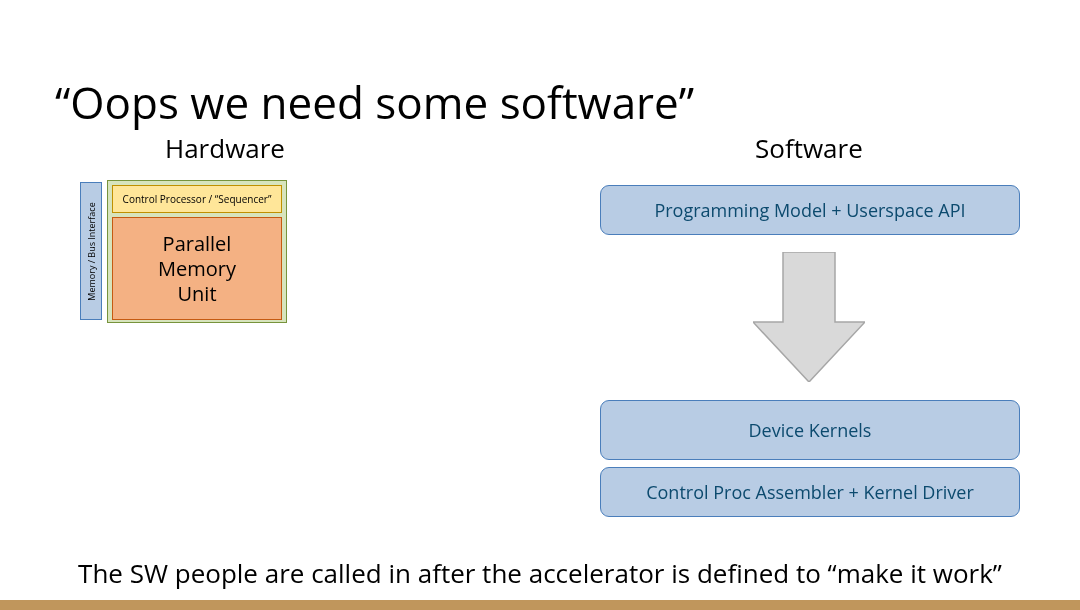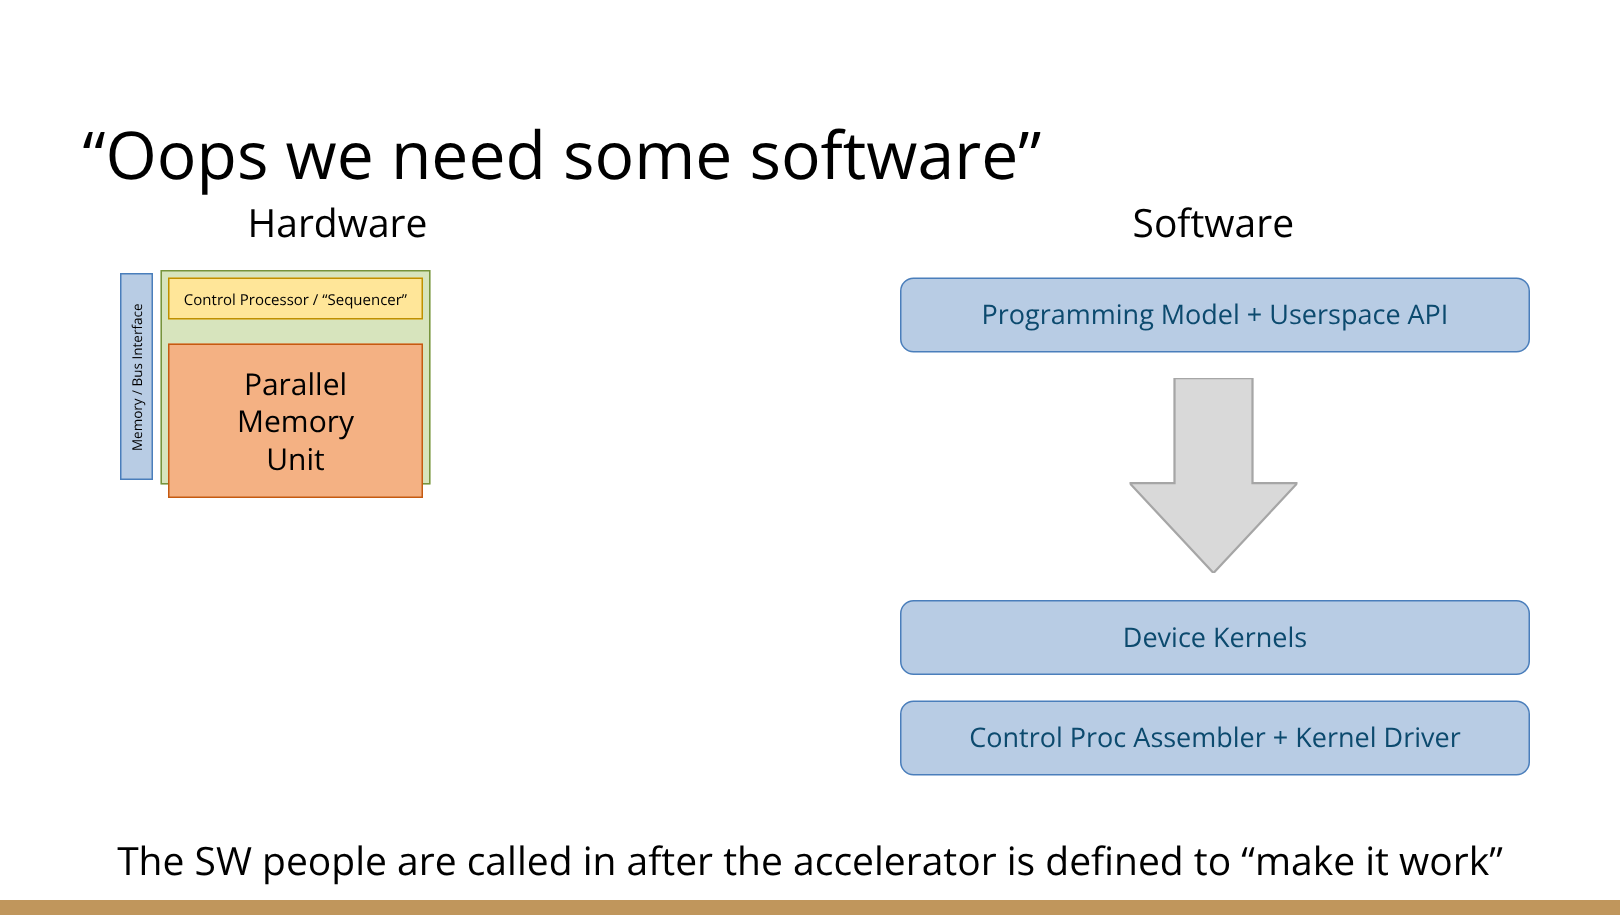--- a/index.html
+++ b/index.html
@@ -71,21 +71,21 @@
       height: 28px;
       background: #ffe699;
       border: 1px solid #bf9000;
       font-size: 10px;
       display: flex;
       align-items: center;
       justify-content: center;
       color: #000;
     }
     .pcu {
-      margin-top: 16px;
+      margin-top: 4px;
       width: 100%;
       height: calc(100% - 30px);
       background: #f4b183;
       border: 1px solid #c55a11;
       display: flex;
       flex-direction: column;
       align-items: center;
       justify-content: center;
       font-size: 20px;
       color: #000;
@@ -100,21 +100,21 @@
       background: #b8cce4;
       border: 1px solid #4a7ebb;
       border-radius: 9px;
       display: flex;
       align-items: center;
       justify-content: center;
       font-size: 18px;
       color: #0c4a6e;
     }
     .sw-box1 { top: 185px; height: 50px; }
-    .sw-box2 { top: 400px; height: 50px; }
+    .sw-box2 { top: 400px; height: 60px; }
     .sw-box3 { top: 467px; height: 50px; }
     
     
     .arrow {
       position: absolute;
       left: 753px;
       top: 252px;
       width: 112px;
       height: 130px;
     }

